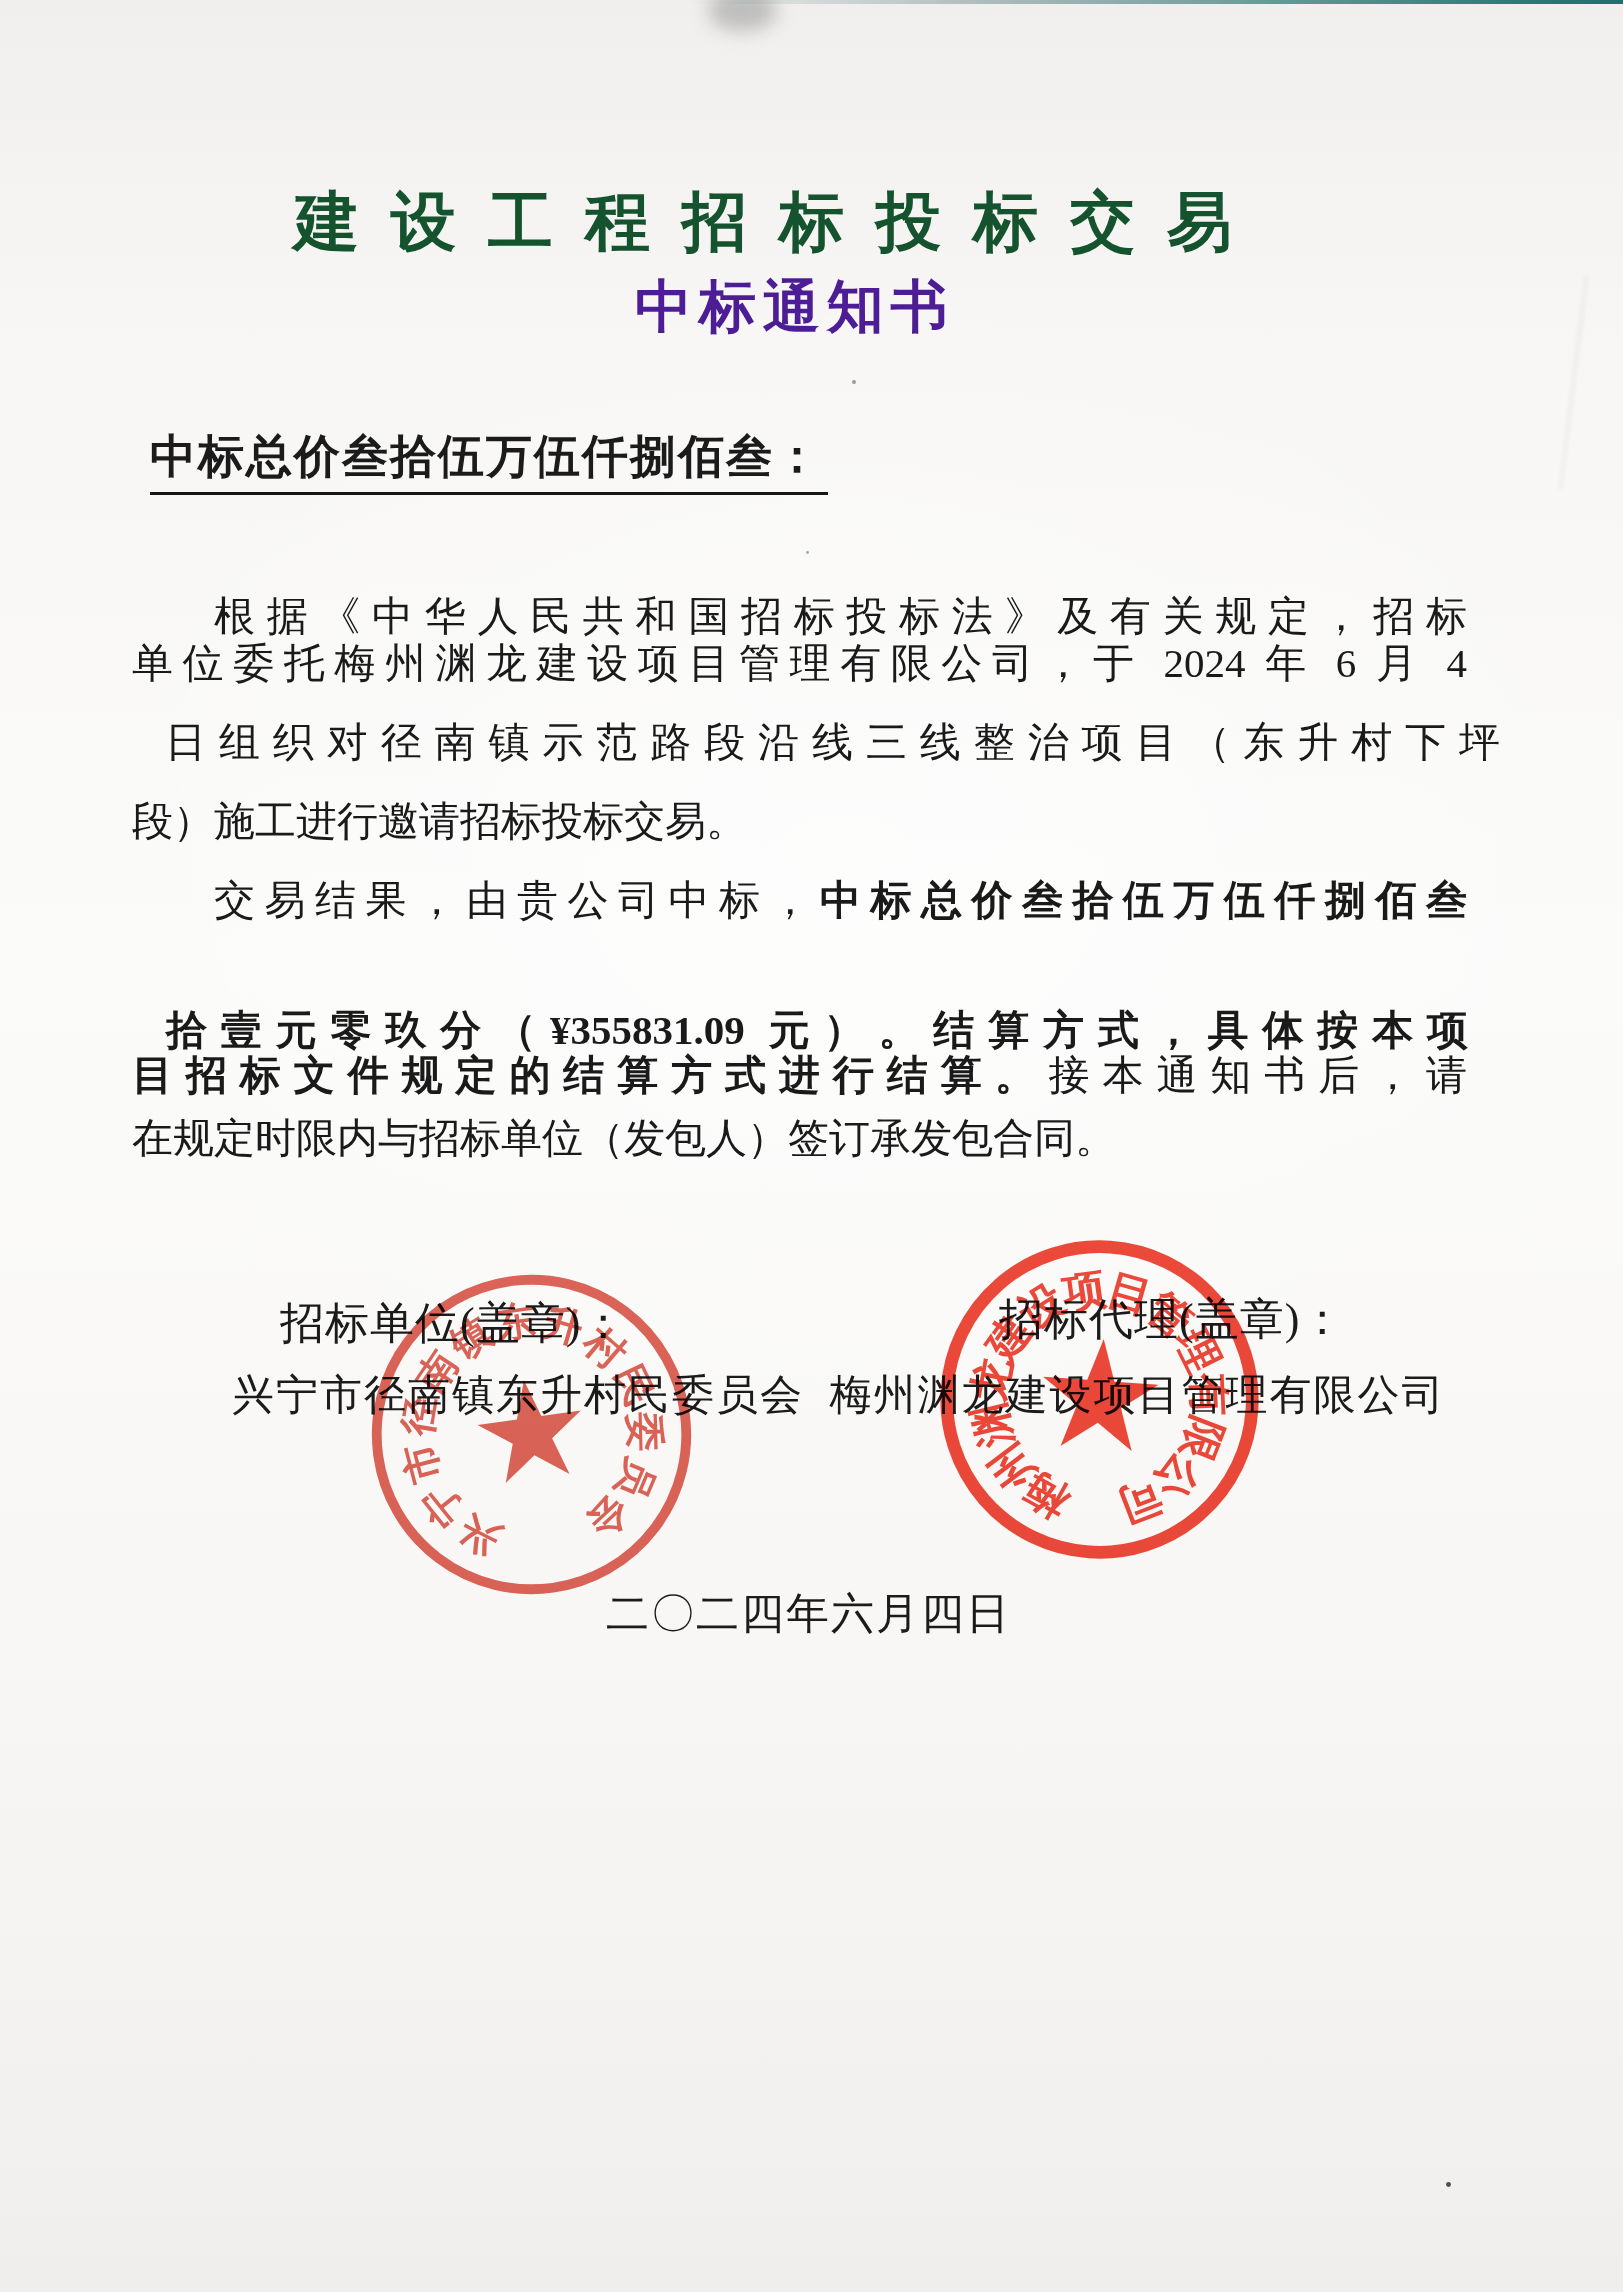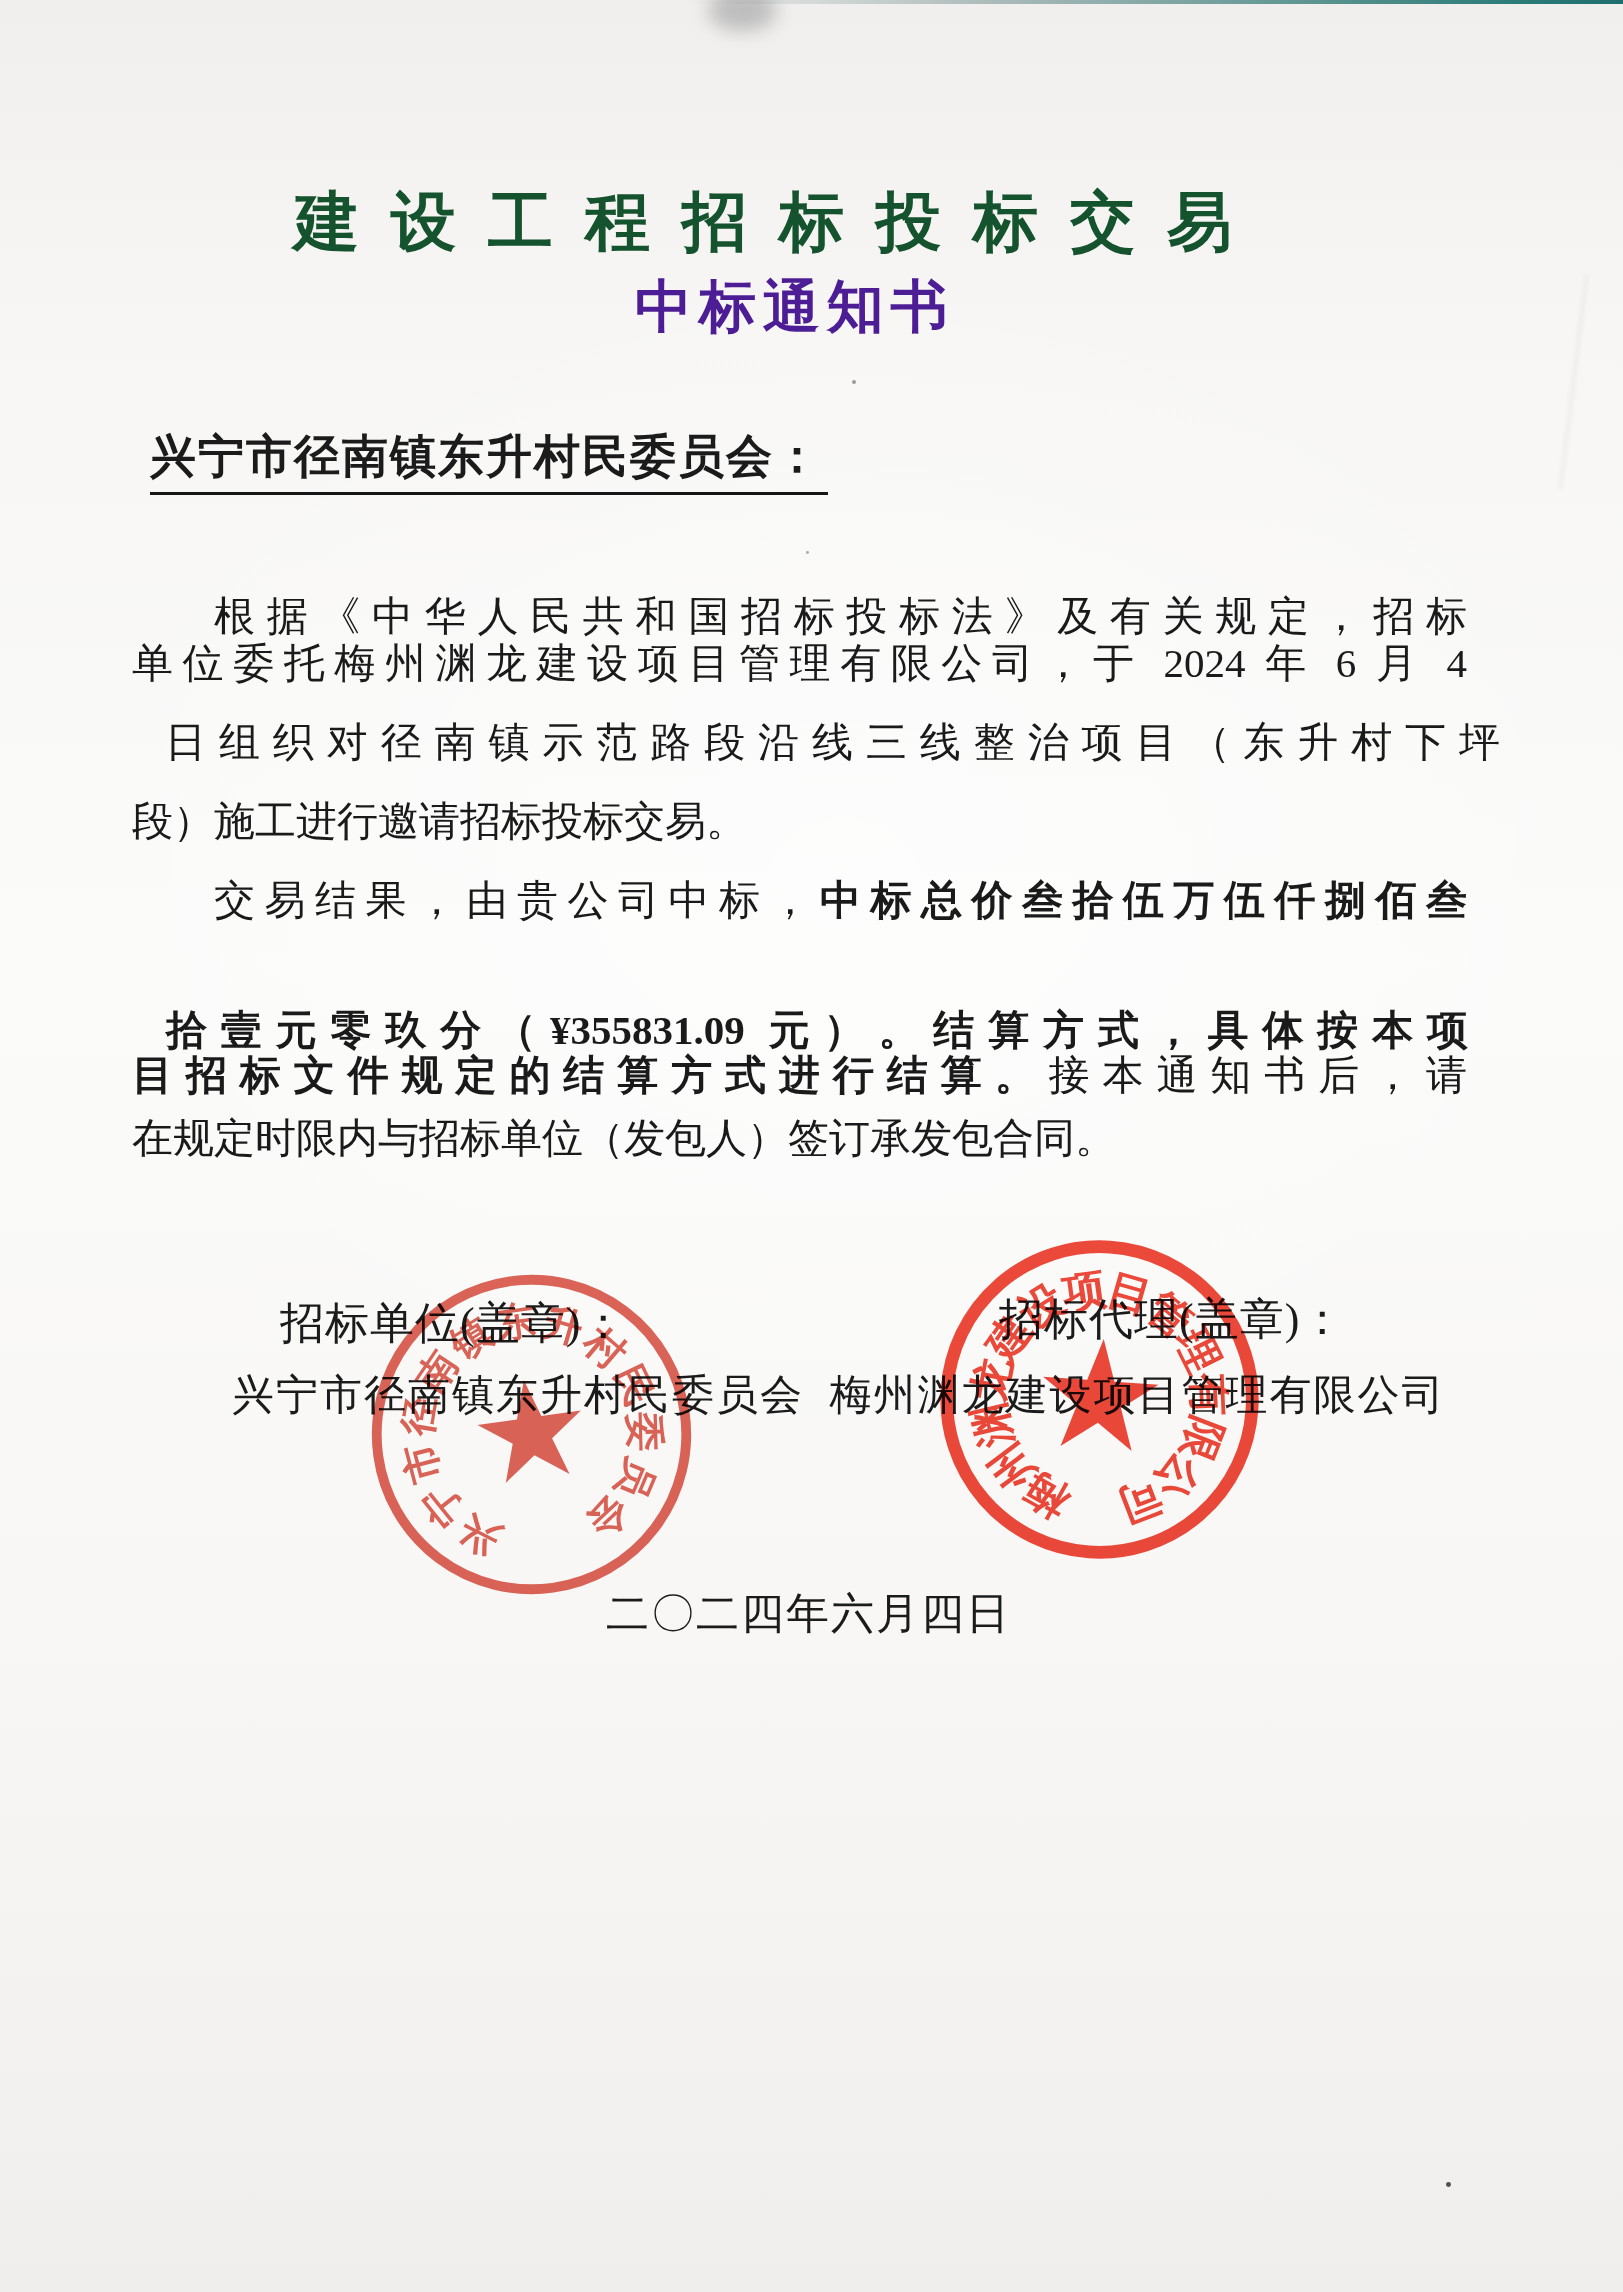--- a/index.html
+++ b/index.html
@@ -55,21 +55,21 @@
 
 <div class="abs edge-strip nosel"></div>
 <div class="abs smudge-top nosel"></div>
 <div class="abs crease-right nosel"></div>
 <div class="abs speck1 nosel"></div>
 <div class="abs speck2 nosel"></div>
 <div class="abs speck3 nosel"></div>
 
 <div class="abs title1">建设工程招标投标交易</div>
 <div class="abs title2">中标通知书</div>
-<div class="abs addressee">兴宁市径南镇东升村民委员会：</div>
+<div class="abs addressee">中标总价叁拾伍万伍仟捌佰叁：</div>
 
 <div id="body-lines">
     <div class="abs body-line jl indent" style="top: 593px;"><span>根据《中华人民共和国招标投标法》及有关规定，招标</span></div>
     <div class="abs body-line jl" style="top: 640px;"><span>单位委托梅州渊龙建设项目管理有限公司，于 2024 年 6 月 4</span></div>
     <div class="abs body-line jl" style="top: 719px; margin-left: 33px;"><span>日组织对径南镇示范路段沿线三线整治项目（东升村下坪</span></div>
     <div class="abs body-line" style="top: 798px;"><span>段）施工进行邀请招标投标交易。</span></div>
     <div class="abs body-line jl indent" style="top: 877px;"><span>交易结果，由贵公司中标，</span><span class="b">中标总价叁拾伍万伍仟捌佰叁</span></div>
     <div class="abs body-line jl" style="top: 1007px; left: 166px; width: 1302px;"><span class="b">拾壹元零玖分（¥355831.09 元）。结算方式，具体按本项</span></div>
     <div class="abs body-line jl" style="top: 1052px;"><span class="b">目招标文件规定的结算方式进行结算。</span><span>接本通知书后，请</span></div>
     <div class="abs body-line" style="top: 1115px;"><span>在规定时限内与招标单位（发包人）签订承发包合同。</span></div>

